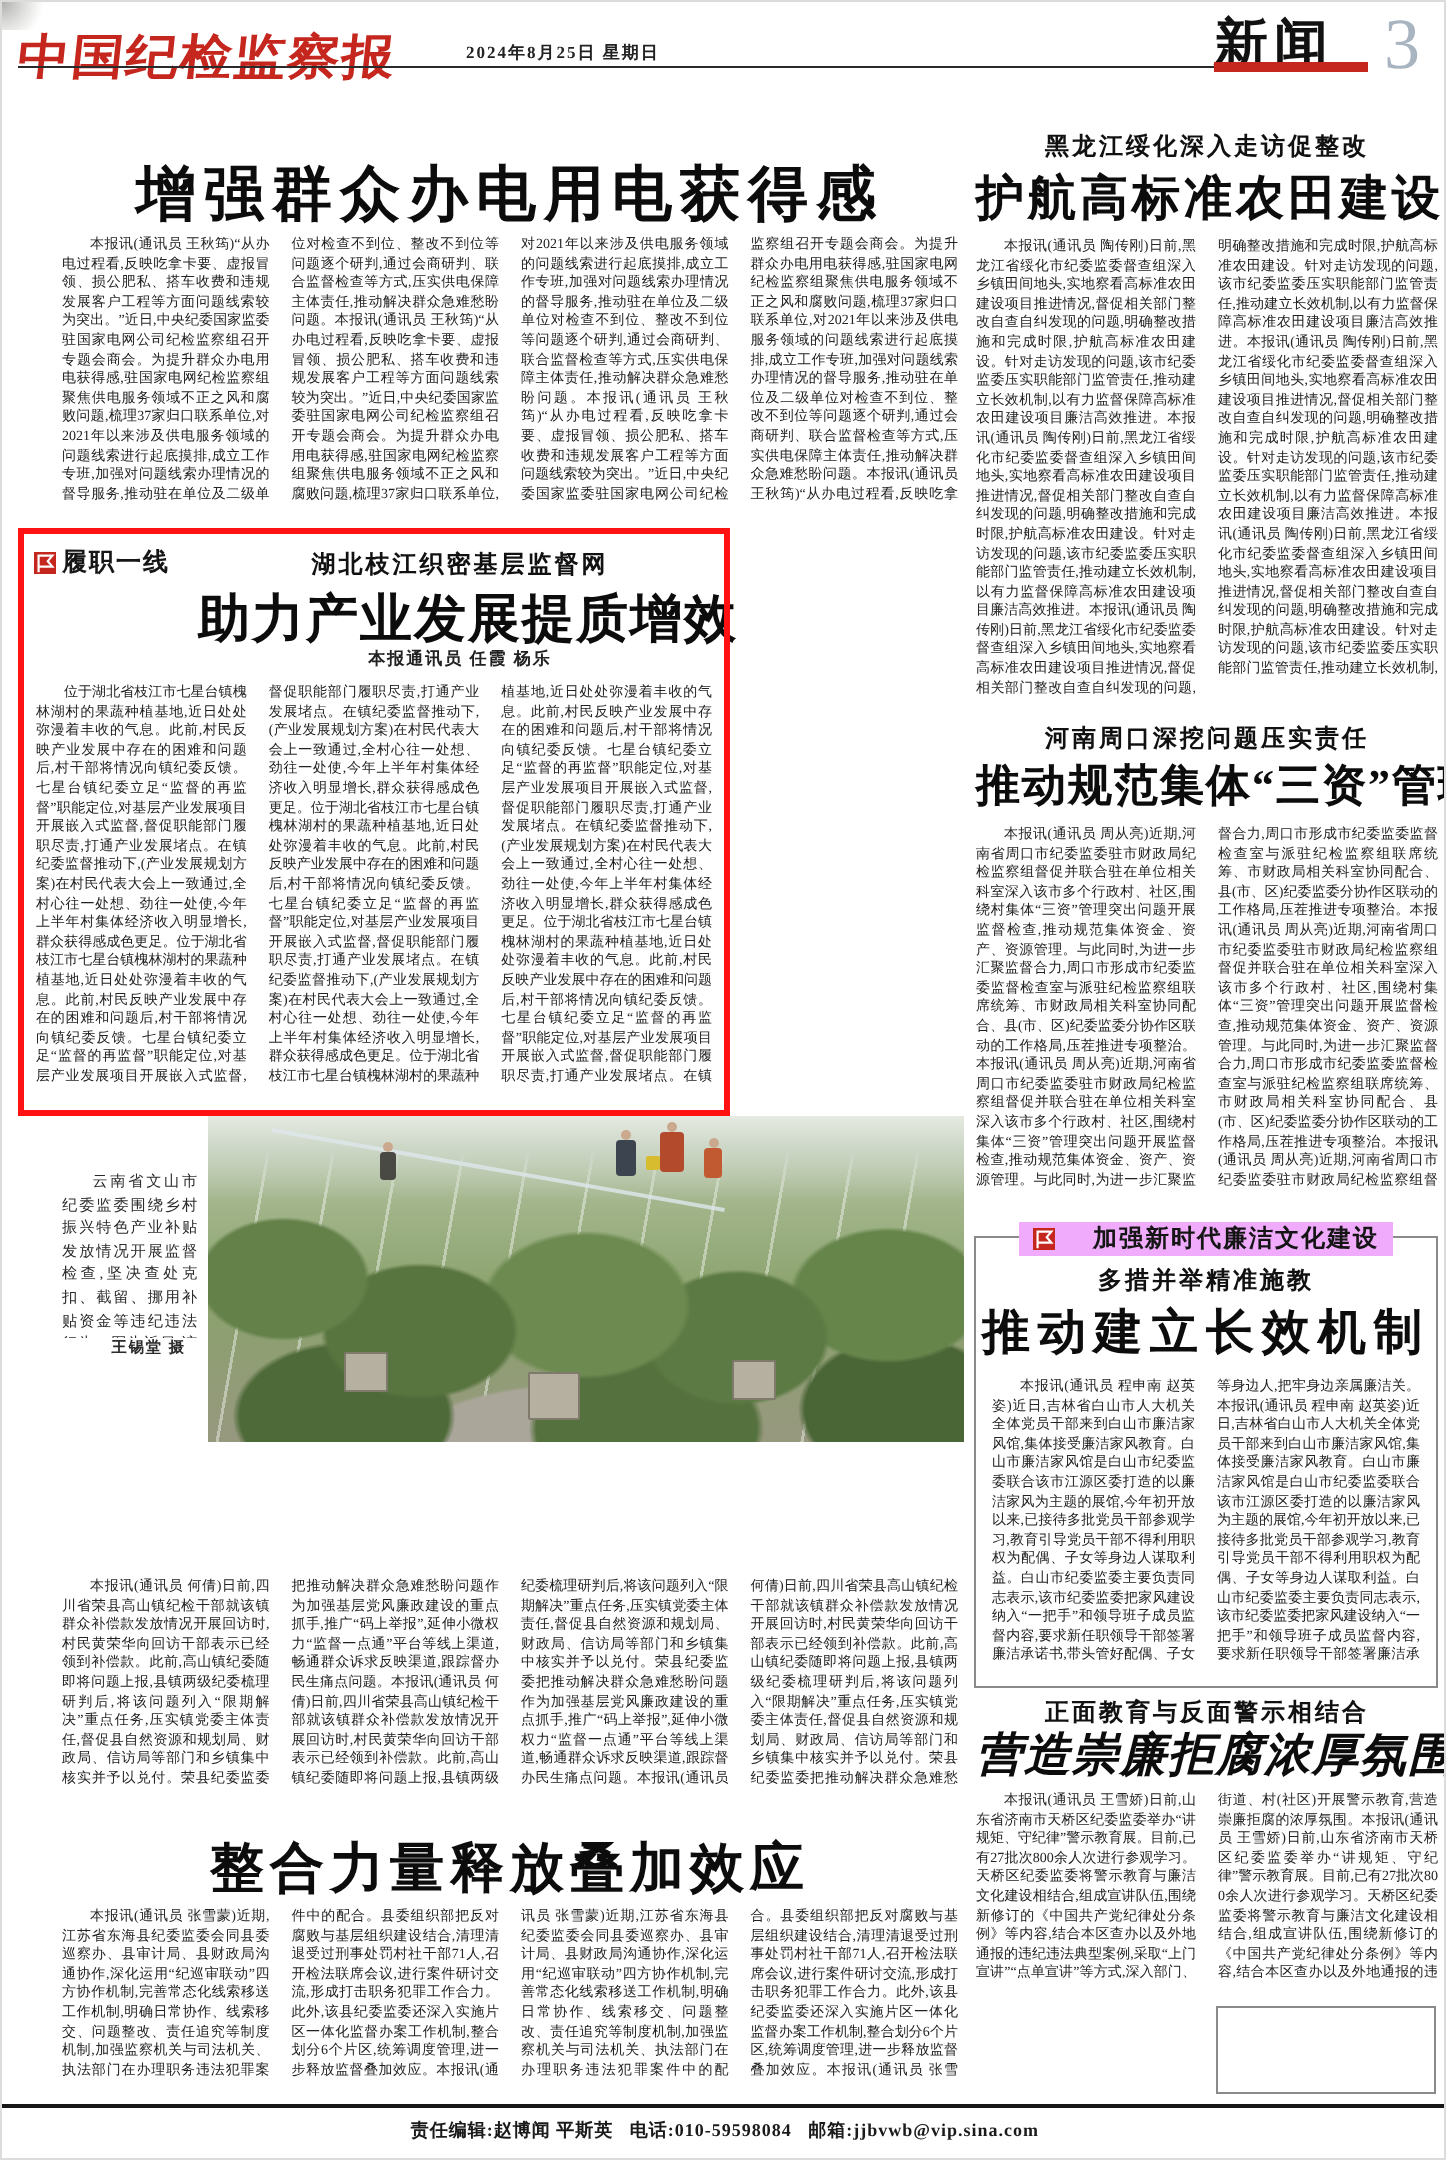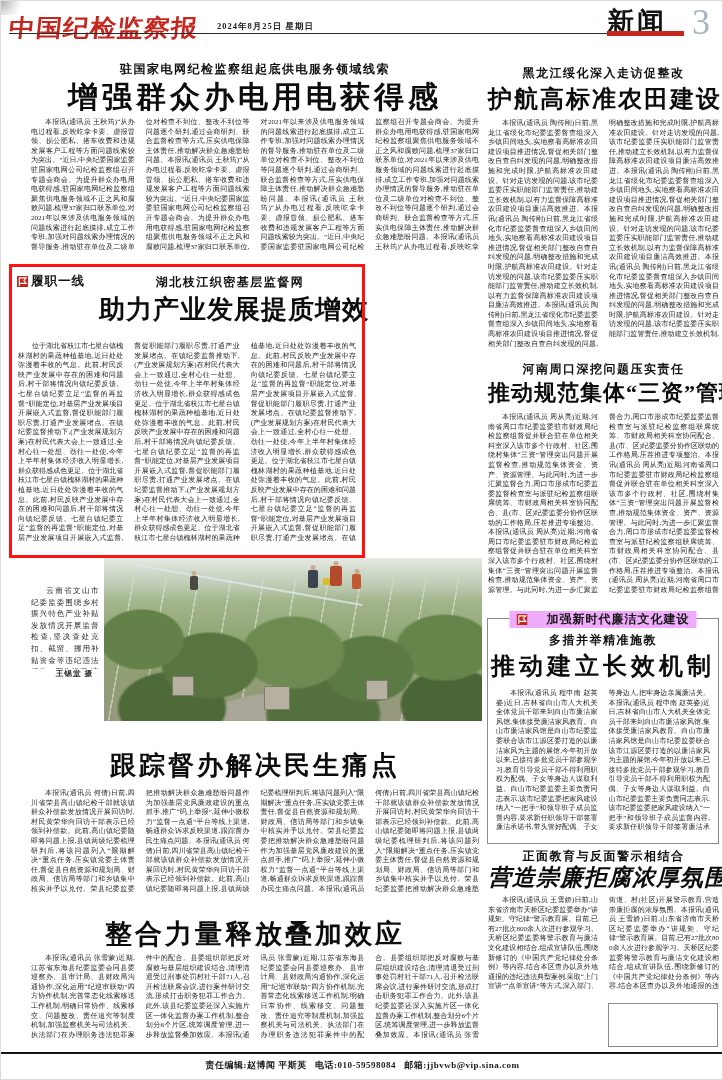--- a/index.html
+++ b/index.html
@@ -87,44 +87,44 @@
   .corner-smudge { background:radial-gradient(circle at 0 0,#9b9b98 0,#d8d8d5 40%,rgba(216,216,213,0) 70%); opacity:.8; }
 </style>
 </head>
 <body>
 
 <div class="page">
 
   <div class="abs corner-smudge" style="left:0;top:0;width:26px;height:14px;"></div>
 
   <div class="abs logo" style="left:8px;top:10px;">中国纪检监察报</div>
-  <div class="abs m-date" style="left:216px;top:20px;">2024年8月25日 星期日</div>
+  <div class="abs m-date" style="left:232px;top:20px;">2024年8月25日 星期日</div>
   <div class="abs m-rule" style="left:8px;top:32px;width:599px;height:1px;"></div>
   <div class="abs m-section" style="left:606px;top:3px;text-align:right;">新闻</div>
   <div class="abs m-secbar" style="left:606px;top:30px;width:77px;height:4.5px;"></div>
   <div class="abs m-page" style="left:691px;top:0px;">3</div>
 
-  <div class="abs kicker" style="left:30px;top:60px;width:448px;">驻国家电网纪检监察组起底供电服务领域线索</div>
   <div class="abs headline h-a" style="left:30px;top:76px;width:448px;">增强群众办电用电获得感</div>
   <div class="abs cols c4" style="left:30px;top:117px;width:448px;height:141px;">本报讯(通讯员 王秋筠)“从办电过程看,反映吃拿卡要、虚报冒领、损公肥私、搭车收费和违规发展客户工程等方面问题线索较为突出。”近日,中央纪委国家监委驻国家电网公司纪检监察组召开专题会商会。为提升群众办电用电获得感,驻国家电网纪检监察组聚焦供电服务领域不正之风和腐败问题,梳理37家归口联系单位,对2021年以来涉及供电服务领域的问题线索进行起底摸排,成立工作专班,加强对问题线索办理情况的督导服务,推动驻在单位及二级单位对检查不到位、整改不到位等问题逐个研判,通过会商研判、联合监督检查等方式,压实供电保障主体责任,推动解决群众急难愁盼问题。本报讯(通讯员 王秋筠)“从办电过程看,反映吃拿卡要、虚报冒领、损公肥私、搭车收费和违规发展客户工程等方面问题线索较为突出。”近日,中央纪委国家监委驻国家电网公司纪检监察组召开专题会商会。为提升群众办电用电获得感,驻国家电网纪检监察组聚焦供电服务领域不正之风和腐败问题,梳理37家归口联系单位,对2021年以来涉及供电服务领域的问题线索进行起底摸排,成立工作专班,加强对问题线索办理情况的督导服务,推动驻在单位及二级单位对检查不到位、整改不到位等问题逐个研判,通过会商研判、联合监督检查等方式,压实供电保障主体责任,推动解决群众急难愁盼问题。本报讯(通讯员 王秋筠)“从办电过程看,反映吃拿卡要、虚报冒领、损公肥私、搭车收费和违规发展客户工程等方面问题线索较为突出。”近日,中央纪委国家监委驻国家电网公司纪检监察组召开专题会商会。为提升群众办电用电获得感,驻国家电网纪检监察组聚焦供电服务领域不正之风和腐败问题,梳理37家归口联系单位,对2021年以来涉及供电服务领域的问题线索进行起底摸排,成立工作专班,加强对问题线索办理情况的督导服务,推动驻在单位及二级单位对检查不到位、整改不到位等问题逐个研判,通过会商研判、联合监督检查等方式,压实供电保障主体责任,推动解决群众急难愁盼问题。本报讯(通讯员 王秋筠)“从办电过程看,反映吃拿卡要、虚报冒领、损公肥私、搭车收费和违规发展客户工程等方面问题线索较为突出。”近日,中央纪委国家监委驻国家电网公司纪检监察组召开专题会商会。为提升群众办电用电获得感,驻国家电网纪检监察组聚焦供电服务领域不正之风和腐败问题,梳理37家归口联系单位,对2021年以来涉及供电服务领域的问题线索进行起底摸排,成立工作专班,加强对问题线索办理情况的督导服务,推动驻在单位及二级单位对检查不到位、整改不到位等问题逐个研判,通过会商研判、联合监督检查等方式,压实供电保障主体责任,推动解决群众急难愁盼问题。</div>
 
   <div class="abs kicker" style="left:487px;top:64px;width:231px;">黑龙江绥化深入走访促整改</div>
   <div class="abs headline h-b" style="left:487px;top:82px;width:231px;">护航高标准农田建设</div>
   <div class="abs cols c2" style="left:487px;top:118px;width:231px;height:237px;">本报讯(通讯员 陶传刚)日前,黑龙江省绥化市纪委监委督查组深入乡镇田间地头,实地察看高标准农田建设项目推进情况,督促相关部门整改自查自纠发现的问题,明确整改措施和完成时限,护航高标准农田建设。针对走访发现的问题,该市纪委监委压实职能部门监管责任,推动建立长效机制,以有力监督保障高标准农田建设项目廉洁高效推进。本报讯(通讯员 陶传刚)日前,黑龙江省绥化市纪委监委督查组深入乡镇田间地头,实地察看高标准农田建设项目推进情况,督促相关部门整改自查自纠发现的问题,明确整改措施和完成时限,护航高标准农田建设。针对走访发现的问题,该市纪委监委压实职能部门监管责任,推动建立长效机制,以有力监督保障高标准农田建设项目廉洁高效推进。本报讯(通讯员 陶传刚)日前,黑龙江省绥化市纪委监委督查组深入乡镇田间地头,实地察看高标准农田建设项目推进情况,督促相关部门整改自查自纠发现的问题,明确整改措施和完成时限,护航高标准农田建设。针对走访发现的问题,该市纪委监委压实职能部门监管责任,推动建立长效机制,以有力监督保障高标准农田建设项目廉洁高效推进。本报讯(通讯员 陶传刚)日前,黑龙江省绥化市纪委监委督查组深入乡镇田间地头,实地察看高标准农田建设项目推进情况,督促相关部门整改自查自纠发现的问题,明确整改措施和完成时限,护航高标准农田建设。针对走访发现的问题,该市纪委监委压实职能部门监管责任,推动建立长效机制,以有力监督保障高标准农田建设项目廉洁高效推进。本报讯(通讯员 陶传刚)日前,黑龙江省绥化市纪委监委督查组深入乡镇田间地头,实地察看高标准农田建设项目推进情况,督促相关部门整改自查自纠发现的问题,明确整改措施和完成时限,护航高标准农田建设。针对走访发现的问题,该市纪委监委压实职能部门监管责任,推动建立长效机制,以有力监督保障高标准农田建设项目廉洁高效推进。</div>
 
   <div class="abs" style="left:8px;top:263px;width:356px;height:294px;">
     <div class="abs sec-label" style="left:8px;top:9px;">
       <svg class="flag" viewBox="0 0 12 12">
           <rect x="0" y="0" width="12" height="12" fill="#c5261d"></rect>
           <path d="M2.5 2 L10 2 L7.5 5 L10 8 L2.5 8 Z M2.5 2 L2.5 11" stroke="#fff" stroke-width="1.2" fill="none"></path>
         </svg>
       <span>履职一线</span>
     </div>
     <div class="abs kicker" style="left:90px;top:10px;width:262px;">湖北枝江织密基层监督网</div>
     <div class="abs headline h-c" style="left:90px;top:28px;width:262px;">助力产业发展提质增效</div>
+    <div class="abs byline" style="left:90px;top:60px;width:262px;">本报通讯员 任霞 杨乐</div>
     <div class="abs cols c3" style="left:9px;top:78px;width:338px;height:207px;">位于湖北省枝江市七星台镇槐林湖村的果蔬种植基地,近日处处弥漫着丰收的气息。此前,村民反映产业发展中存在的困难和问题后,村干部将情况向镇纪委反馈。七星台镇纪委立足“监督的再监督”职能定位,对基层产业发展项目开展嵌入式监督,督促职能部门履职尽责,打通产业发展堵点。在镇纪委监督推动下,(产业发展规划方案)在村民代表大会上一致通过,全村心往一处想、劲往一处使,今年上半年村集体经济收入明显增长,群众获得感成色更足。位于湖北省枝江市七星台镇槐林湖村的果蔬种植基地,近日处处弥漫着丰收的气息。此前,村民反映产业发展中存在的困难和问题后,村干部将情况向镇纪委反馈。七星台镇纪委立足“监督的再监督”职能定位,对基层产业发展项目开展嵌入式监督,督促职能部门履职尽责,打通产业发展堵点。在镇纪委监督推动下,(产业发展规划方案)在村民代表大会上一致通过,全村心往一处想、劲往一处使,今年上半年村集体经济收入明显增长,群众获得感成色更足。位于湖北省枝江市七星台镇槐林湖村的果蔬种植基地,近日处处弥漫着丰收的气息。此前,村民反映产业发展中存在的困难和问题后,村干部将情况向镇纪委反馈。七星台镇纪委立足“监督的再监督”职能定位,对基层产业发展项目开展嵌入式监督,督促职能部门履职尽责,打通产业发展堵点。在镇纪委监督推动下,(产业发展规划方案)在村民代表大会上一致通过,全村心往一处想、劲往一处使,今年上半年村集体经济收入明显增长,群众获得感成色更足。位于湖北省枝江市七星台镇槐林湖村的果蔬种植基地,近日处处弥漫着丰收的气息。此前,村民反映产业发展中存在的困难和问题后,村干部将情况向镇纪委反馈。七星台镇纪委立足“监督的再监督”职能定位,对基层产业发展项目开展嵌入式监督,督促职能部门履职尽责,打通产业发展堵点。在镇纪委监督推动下,(产业发展规划方案)在村民代表大会上一致通过,全村心往一处想、劲往一处使,今年上半年村集体经济收入明显增长,群众获得感成色更足。位于湖北省枝江市七星台镇槐林湖村的果蔬种植基地,近日处处弥漫着丰收的气息。此前,村民反映产业发展中存在的困难和问题后,村干部将情况向镇纪委反馈。七星台镇纪委立足“监督的再监督”职能定位,对基层产业发展项目开展嵌入式监督,督促职能部门履职尽责,打通产业发展堵点。在镇纪委监督推动下,(产业发展规划方案)在村民代表大会上一致通过,全村心往一处想、劲往一处使,今年上半年村集体经济收入明显增长,群众获得感成色更足。</div>
   </div>
 
   <div class="abs hl-box" style="left:8px;top:263px;width:356px;height:294px;"></div>
 
   <div class="abs kicker" style="left:487px;top:360px;width:231px;">河南周口深挖问题压实责任</div>
   <div class="abs headline h-d" style="left:487px;top:377px;width:231px;">推动规范集体“三资”管理</div>
   <div class="abs cols c2" style="left:487px;top:412px;width:231px;height:190px;">本报讯(通讯员 周从亮)近期,河南省周口市纪委监委驻市财政局纪检监察组督促并联合驻在单位相关科室深入该市多个行政村、社区,围绕村集体“三资”管理突出问题开展监督检查,推动规范集体资金、资产、资源管理。与此同时,为进一步汇聚监督合力,周口市形成市纪委监委监督检查室与派驻纪检监察组联席统筹、市财政局相关科室协同配合、县(市、区)纪委监委分协作区联动的工作格局,压茬推进专项整治。本报讯(通讯员 周从亮)近期,河南省周口市纪委监委驻市财政局纪检监察组督促并联合驻在单位相关科室深入该市多个行政村、社区,围绕村集体“三资”管理突出问题开展监督检查,推动规范集体资金、资产、资源管理。与此同时,为进一步汇聚监督合力,周口市形成市纪委监委监督检查室与派驻纪检监察组联席统筹、市财政局相关科室协同配合、县(市、区)纪委监委分协作区联动的工作格局,压茬推进专项整治。本报讯(通讯员 周从亮)近期,河南省周口市纪委监委驻市财政局纪检监察组督促并联合驻在单位相关科室深入该市多个行政村、社区,围绕村集体“三资”管理突出问题开展监督检查,推动规范集体资金、资产、资源管理。与此同时,为进一步汇聚监督合力,周口市形成市纪委监委监督检查室与派驻纪检监察组联席统筹、市财政局相关科室协同配合、县(市、区)纪委监委分协作区联动的工作格局,压茬推进专项整治。本报讯(通讯员 周从亮)近期,河南省周口市纪委监委驻市财政局纪检监察组督促并联合驻在单位相关科室深入该市多个行政村、社区,围绕村集体“三资”管理突出问题开展监督检查,推动规范集体资金、资产、资源管理。与此同时,为进一步汇聚监督合力,周口市形成市纪委监委监督检查室与派驻纪检监察组联席统筹、市财政局相关科室协同配合、县(市、区)纪委监委分协作区联动的工作格局,压茬推进专项整治。</div>
 
   <div class="abs caption" style="left:30px;top:584px;width:68px;height:84px;">云南省文山市纪委监委围绕乡村振兴特色产业补贴发放情况开展监督检查,坚决查处克扣、截留、挪用补贴资金等违纪违法行为。图为近日,该市纪检监察干部在马塘镇黑木村向群众了解相关情况。</div>
@@ -148,21 +148,20 @@
           <rect x="0" y="0" width="12" height="12" fill="#c5261d"></rect>
           <path d="M2.5 2 L10 2 L7.5 5 L10 8 L2.5 8 Z M2.5 2 L2.5 11" stroke="#fff" stroke-width="1.2" fill="none"></path>
         </svg>
       <span>加强新时代廉洁文化建设</span>
     </div>
     <div class="abs kicker" style="left:0;top:13px;width:230px;">多措并举精准施教</div>
     <div class="abs headline h-g" style="left:0;top:31px;width:230px;">推动建立长效机制</div>
     <div class="abs cols c2" style="left:8px;top:70px;width:214px;height:148px;">本报讯(通讯员 程申南 赵英姿)近日,吉林省白山市人大机关全体党员干部来到白山市廉洁家风馆,集体接受廉洁家风教育。白山市廉洁家风馆是白山市纪委监委联合该市江源区委打造的以廉洁家风为主题的展馆,今年初开放以来,已接待多批党员干部参观学习,教育引导党员干部不得利用职权为配偶、子女等身边人谋取利益。白山市纪委监委主要负责同志表示,该市纪委监委把家风建设纳入“一把手”和领导班子成员监督内容,要求新任职领导干部签署廉洁承诺书,带头管好配偶、子女等身边人,把牢身边亲属廉洁关。本报讯(通讯员 程申南 赵英姿)近日,吉林省白山市人大机关全体党员干部来到白山市廉洁家风馆,集体接受廉洁家风教育。白山市廉洁家风馆是白山市纪委监委联合该市江源区委打造的以廉洁家风为主题的展馆,今年初开放以来,已接待多批党员干部参观学习,教育引导党员干部不得利用职权为配偶、子女等身边人谋取利益。白山市纪委监委主要负责同志表示,该市纪委监委把家风建设纳入“一把手”和领导班子成员监督内容,要求新任职领导干部签署廉洁承诺书,带头管好配偶、子女等身边人,把牢身边亲属廉洁关。</div>
   </div>
 
-  <div class="abs headline h-e" style="left:30px;top:747px;width:448px;">跟踪督办解决民生痛点</div>
   <div class="abs cols c4" style="left:30px;top:788px;width:448px;height:107px;">本报讯(通讯员 何倩)日前,四川省荣县高山镇纪检干部就该镇群众补偿款发放情况开展回访时,村民黄荣华向回访干部表示已经领到补偿款。此前,高山镇纪委随即将问题上报,县镇两级纪委梳理研判后,将该问题列入“限期解决”重点任务,压实镇党委主体责任,督促县自然资源和规划局、财政局、信访局等部门和乡镇集中核实并予以兑付。荣县纪委监委把推动解决群众急难愁盼问题作为加强基层党风廉政建设的重点抓手,推广“码上举报”,延伸小微权力“监督一点通”平台等线上渠道,畅通群众诉求反映渠道,跟踪督办民生痛点问题。本报讯(通讯员 何倩)日前,四川省荣县高山镇纪检干部就该镇群众补偿款发放情况开展回访时,村民黄荣华向回访干部表示已经领到补偿款。此前,高山镇纪委随即将问题上报,县镇两级纪委梳理研判后,将该问题列入“限期解决”重点任务,压实镇党委主体责任,督促县自然资源和规划局、财政局、信访局等部门和乡镇集中核实并予以兑付。荣县纪委监委把推动解决群众急难愁盼问题作为加强基层党风廉政建设的重点抓手,推广“码上举报”,延伸小微权力“监督一点通”平台等线上渠道,畅通群众诉求反映渠道,跟踪督办民生痛点问题。本报讯(通讯员 何倩)日前,四川省荣县高山镇纪检干部就该镇群众补偿款发放情况开展回访时,村民黄荣华向回访干部表示已经领到补偿款。此前,高山镇纪委随即将问题上报,县镇两级纪委梳理研判后,将该问题列入“限期解决”重点任务,压实镇党委主体责任,督促县自然资源和规划局、财政局、信访局等部门和乡镇集中核实并予以兑付。荣县纪委监委把推动解决群众急难愁盼问题作为加强基层党风廉政建设的重点抓手,推广“码上举报”,延伸小微权力“监督一点通”平台等线上渠道,畅通群众诉求反映渠道,跟踪督办民生痛点问题。</div>
 
   <div class="abs kicker" style="left:487px;top:847px;width:231px;">正面教育与反面警示相结合</div>
   <div class="abs headline h-h" style="left:487px;top:861px;width:231px;font-style:italic;">营造崇廉拒腐浓厚氛围</div>
   <div class="abs cols c2" style="left:487px;top:895px;width:231px;height:103px;">本报讯(通讯员 王雪娇)日前,山东省济南市天桥区纪委监委举办“讲规矩、守纪律”警示教育展。目前,已有27批次800余人次进行参观学习。天桥区纪委监委将警示教育与廉洁文化建设相结合,组成宣讲队伍,围绕新修订的《中国共产党纪律处分条例》等内容,结合本区查办以及外地通报的违纪违法典型案例,采取“上门宣讲”“点单宣讲”等方式,深入部门、街道、村(社区)开展警示教育,营造崇廉拒腐的浓厚氛围。本报讯(通讯员 王雪娇)日前,山东省济南市天桥区纪委监委举办“讲规矩、守纪律”警示教育展。目前,已有27批次800余人次进行参观学习。天桥区纪委监委将警示教育与廉洁文化建设相结合,组成宣讲队伍,围绕新修订的《中国共产党纪律处分条例》等内容,结合本区查办以及外地通报的违纪违法典型案例,采取“上门宣讲”“点单宣讲”等方式,深入部门、街道、村(社区)开展警示教育,营造崇廉拒腐的浓厚氛围。</div>
   <div class="abs ad-box" style="left:607px;top:1002px;width:110px;height:44px;"></div>
 
   <div class="abs headline h-f" style="left:30px;top:915px;width:448px;">整合力量释放叠加效应</div>
   <div class="abs cols c4" style="left:30px;top:953px;width:448px;height:91px;">本报讯(通讯员 张雪蒙)近期,江苏省东海县纪委监委会同县委巡察办、县审计局、县财政局沟通协作,深化运用“纪巡审联动”四方协作机制,完善常态化线索移送工作机制,明确日常协作、线索移交、问题整改、责任追究等制度机制,加强监察机关与司法机关、执法部门在办理职务违法犯罪案件中的配合。县委组织部把反对腐败与基层组织建设结合,清理清退受过刑事处罚村社干部71人,召开检法联席会议,进行案件研讨交流,形成打击职务犯罪工作合力。此外,该县纪委监委还深入实施片区一体化监督办案工作机制,整合划分6个片区,统筹调度管理,进一步释放监督叠加效应。本报讯(通讯员 张雪蒙)近期,江苏省东海县纪委监委会同县委巡察办、县审计局、县财政局沟通协作,深化运用“纪巡审联动”四方协作机制,完善常态化线索移送工作机制,明确日常协作、线索移交、问题整改、责任追究等制度机制,加强监察机关与司法机关、执法部门在办理职务违法犯罪案件中的配合。县委组织部把反对腐败与基层组织建设结合,清理清退受过刑事处罚村社干部71人,召开检法联席会议,进行案件研讨交流,形成打击职务犯罪工作合力。此外,该县纪委监委还深入实施片区一体化监督办案工作机制,整合划分6个片区,统筹调度管理,进一步释放监督叠加效应。本报讯(通讯员 张雪蒙)近期,江苏省东海县纪委监委会同县委巡察办、县审计局、县财政局沟通协作,深化运用“纪巡审联动”四方协作机制,完善常态化线索移送工作机制,明确日常协作、线索移交、问题整改、责任追究等制度机制,加强监察机关与司法机关、执法部门在办理职务违法犯罪案件中的配合。县委组织部把反对腐败与基层组织建设结合,清理清退受过刑事处罚村社干部71人,召开检法联席会议,进行案件研讨交流,形成打击职务犯罪工作合力。此外,该县纪委监委还深入实施片区一体化监督办案工作机制,整合划分6个片区,统筹调度管理,进一步释放监督叠加效应。</div>
 

